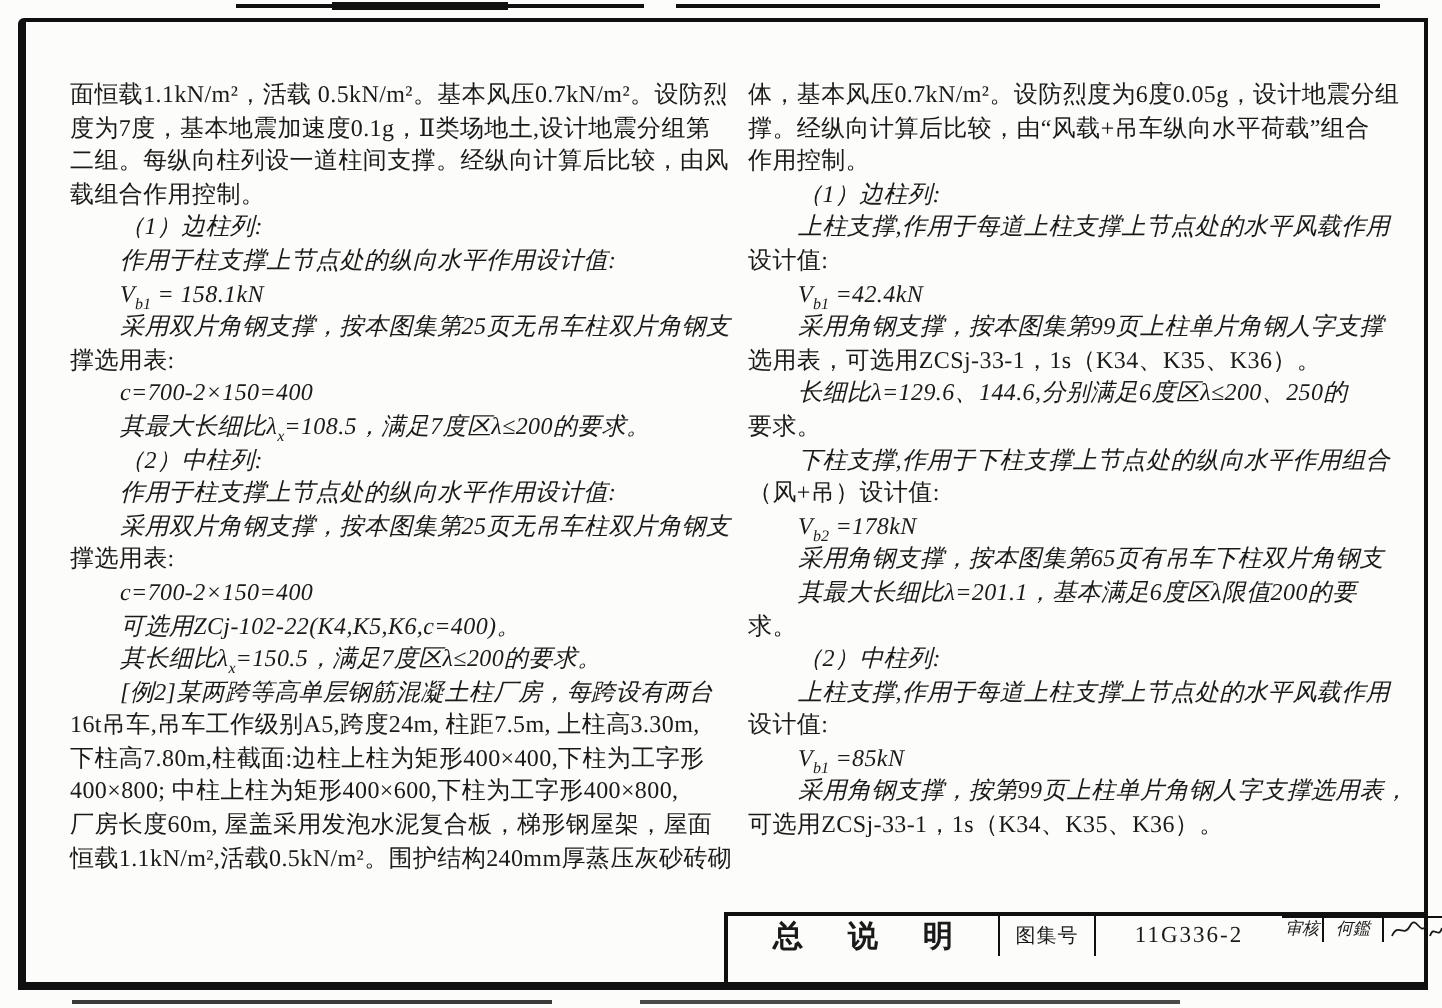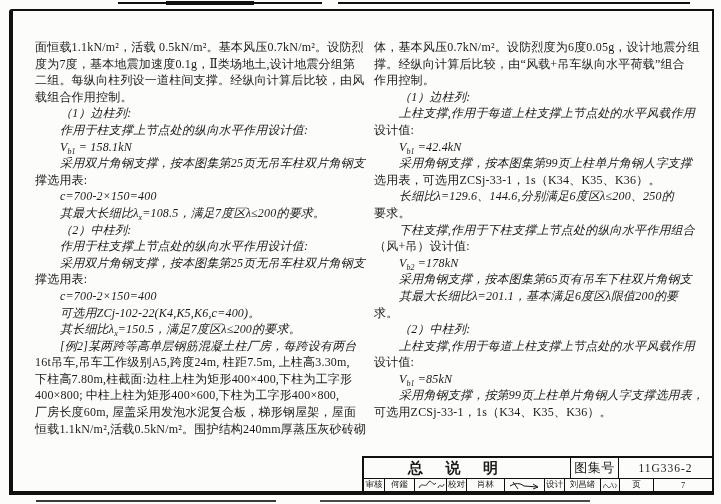--- a/index.html
+++ b/index.html
@@ -15,34 +15,34 @@
   .col{position:absolute;top:39px;font-size:12px;line-height:16.6px;
        letter-spacing:.2px;white-space:nowrap;}
   .col-left{left:35px;width:320px;}
   .col-right{left:374px;width:322px;}
   .tline{height:16.6px;}
   .ind{padding-left:25px;font-style:italic;}
   .col sub{font-size:8px;line-height:0;letter-spacing:0;}
   
   .tb{position:absolute;left:362px;top:456px;width:350px;height:35px;box-sizing:border-box;
       border-top:2px solid #101010;border-left:2px solid #101010;background:#fcfcfa;
-      display:flex;flex-direction:column;}
+      display:flex;flex-direction:row;}
   .tb-row{display:flex;box-sizing:border-box;}
   .tb-row1{height:20px;}
   .tb-row2{height:13px;border-top:1.5px solid #101010;}
   .tb-c{box-sizing:border-box;display:flex;align-items:center;justify-content:center;
         overflow:hidden;white-space:nowrap;}
   .tb-c + .tb-c{border-left:1.2px solid #101010;}
   .tb-title{flex:1;font-size:15px;font-weight:bold;letter-spacing:1.5em;text-indent:1.5em;}
-  .tb-lab{font-size:13px;letter-spacing:.5px;margin-left:28px;}
+  .tb-lab{font-size:10px;letter-spacing:.5px;}
   .tb-val{font-size:11.5px;letter-spacing:1px;}
   .w48{flex:0 0 48px;} .w94{flex:0 0 94px;} .w34{flex:0 0 34px;} .w59{flex:0 0 59px;}
   .s20{flex:0 0 20px;} .s30{flex:0 0 30px;} .s32{flex:0 0 32px;} .s38{flex:0 0 38px;}
   .s40{flex:0 0 40px;} .s36{flex:0 0 36px;} .sgrow{flex:1;}
-  .tb-row2 .tb-c{font-size:8.5px;letter-spacing:0;}
+  .tb-row2 .tb-c{font-size:8.5px;letter-spacing:0;font-style:italic;}
   .sig svg{display:block;}
 </style>
 </head>
 <body>
 
 <div class="page">
 
   <div class="artifact" style="left:118px;top:2px;width:204px;height:2px;"></div>
   <div class="artifact" style="left:166px;top:1px;width:88px;height:4px;"></div>
   <div class="artifact" style="left:338px;top:2px;width:352px;height:2px;"></div>

